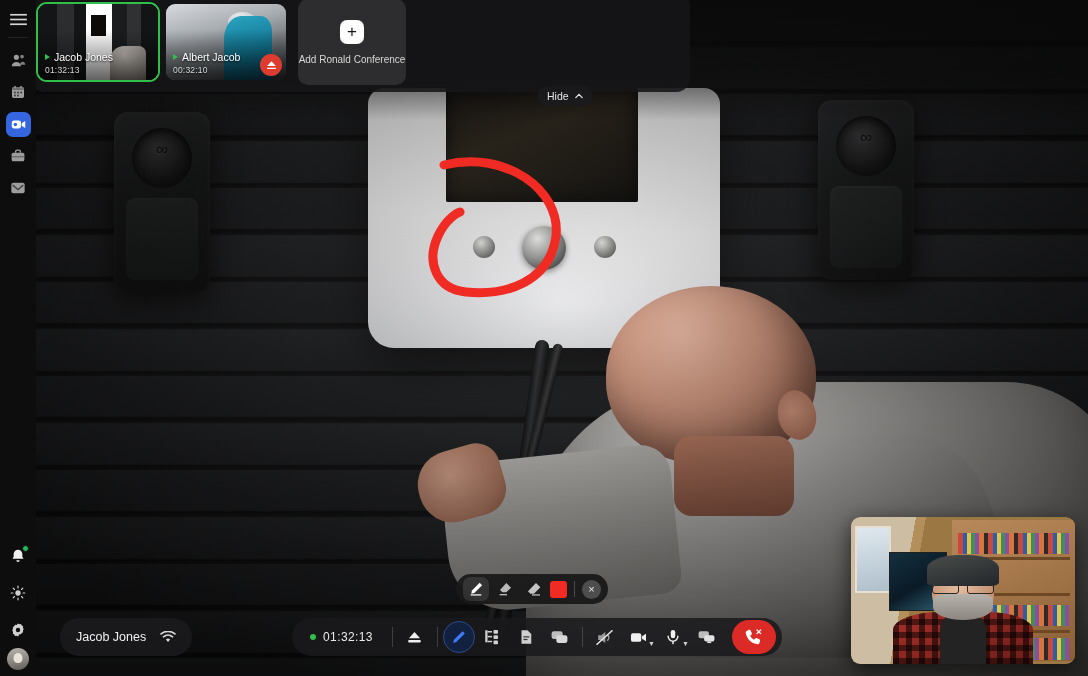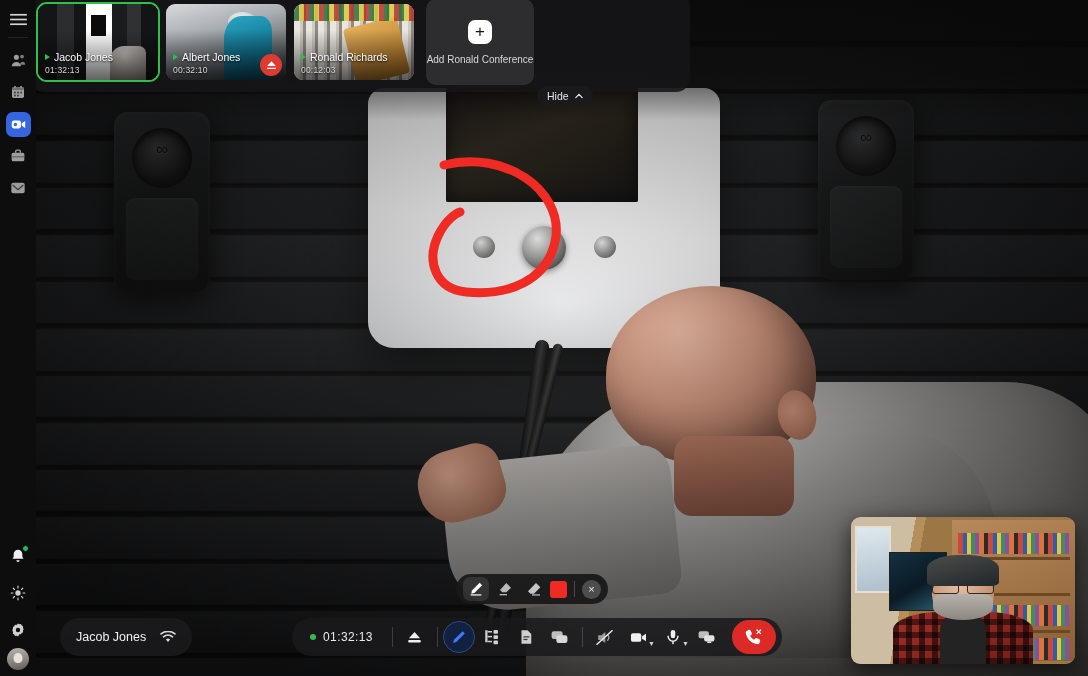--- a/index.html
+++ b/index.html
@@ -429,36 +429,29 @@
       <div class="tdot"></div>
       <div class="tname">Jacob Jones</div>
       <div class="ttime">01:32:13</div>
     </div>
 
 
     <div class="thumb">
       <div class="ph-tech"></div>
         <div class="tscrim"></div>
       <div class="tdot"></div>
-      <div class="tname">Albert Jones</div>
+      <div class="tname">Albert Jacob</div>
       <div class="ttime">00:32:10</div>
       <div class="tbadge alert">
         <svg width="13" height="13" viewBox="0 0 24 24" fill="#fff">
             <path d="M12 4 4 13h16L12 4zM4 16h16v2.5H4z"></path>
           </svg>
       </div>
     </div>
 
-    <div class="thumb">
-      <div class="ph-panel"></div>
-        <div class="tscrim"></div>
-      <div class="tdot"></div>
-      <div class="tname">Ronald Richards</div>
-      <div class="ttime">00:12:03</div>
-    </div>
 
     <div class="add-card">
       <div class="add-plus">+</div>
       <div class="add-label">Add Ronald Conference</div>
     </div>
   </div>
 
   <div class="hide-btn">
     <span>Hide</span>
     <svg width="8" height="6" viewBox="0 0 10 7">

